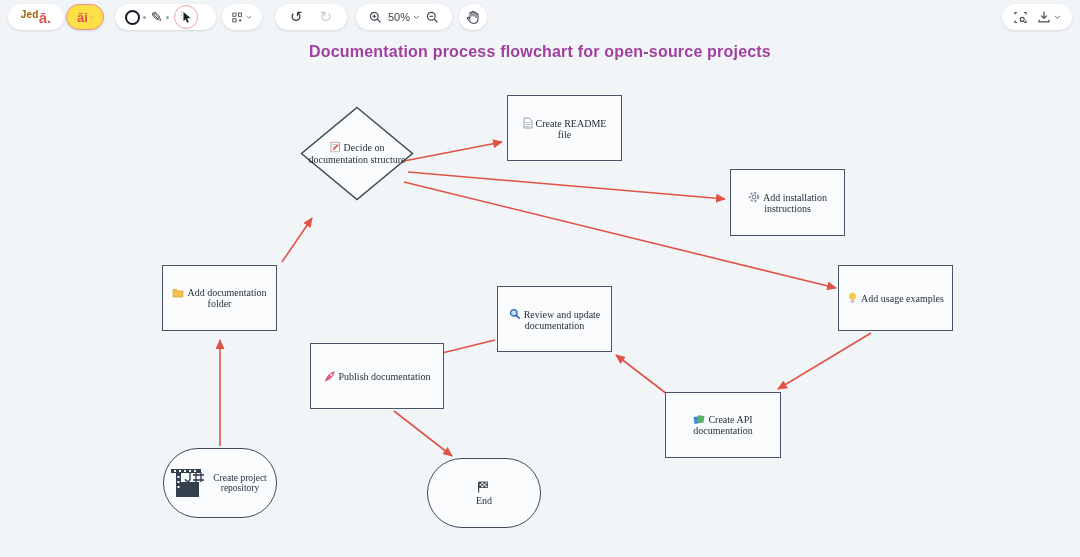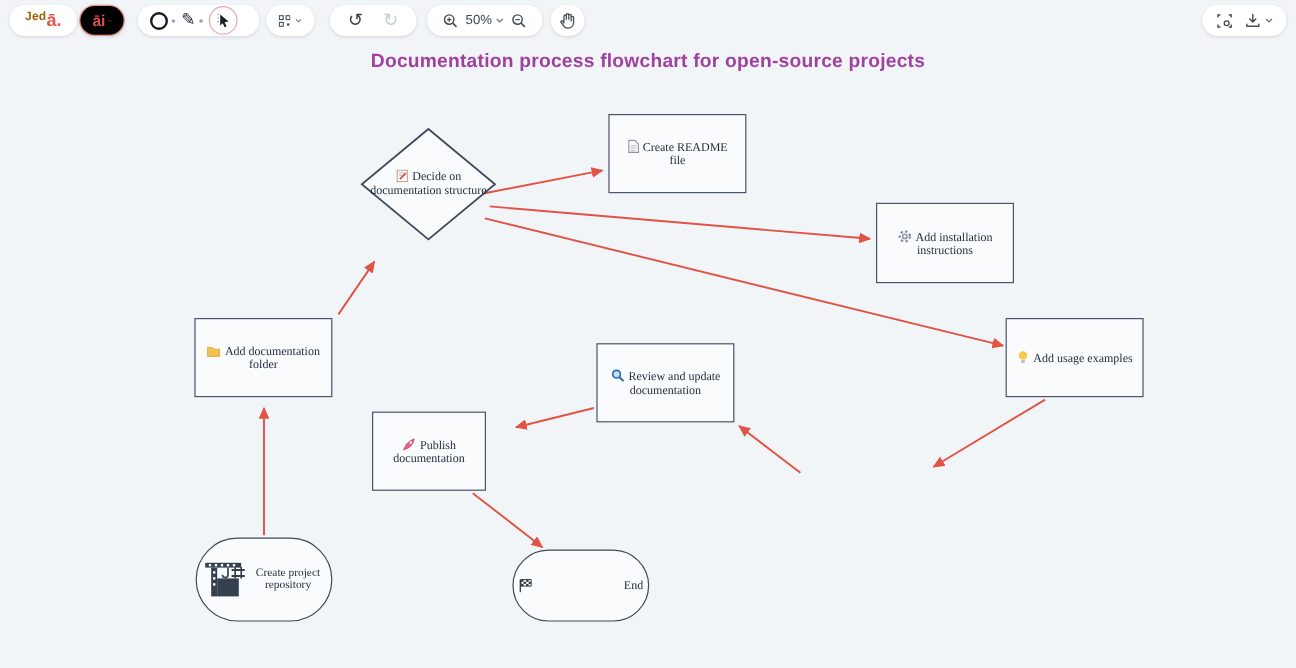--- a/index.html
+++ b/index.html
@@ -6,21 +6,21 @@
   body{font-family:"Liberation Sans",sans-serif;}
   #stage{position:relative;width:1080px;height:557px;background:#f2f5f8;overflow:hidden;}
 
   
   .pill{position:absolute;top:4px;height:26px;background:#fff;border-radius:14px;
         box-shadow:0 1px 3px rgba(31,45,61,.14);display:flex;align-items:center;
         gap:7px;padding:0 10px;box-sizing:border-box;}
   .tbtn{display:flex;align-items:center;justify-content:center;gap:3px;cursor:pointer;height:100%;}
   .logo-gray{color:#a16207;font-size:10px;font-weight:600;letter-spacing:.2px;}
   .logo-red{color:#e4574e;font-size:15px;font-weight:600;}
-  .ai-pill{background:#000000;border:1px solid #eb9287;color:#d9534a;font-weight:700;font-size:13px;}
+  .ai-pill{background:#fde047;border:1px solid #eb9287;color:#d9534a;font-weight:700;font-size:13px;}
   .vdot{width:3px;height:3px;border-radius:50%;background:#9aa1ad;}
   .circle-tool{width:11px;height:11px;border:2.6px solid #141b24;border-radius:50%;}
   .pencil-glyph{font-family:"DejaVu Sans",sans-serif;font-size:14px;color:#2a2f36;line-height:1;}
   .sel-ring{width:22px;height:22px;border:1.5px solid #eda4ae;border-radius:50%;
             display:flex;align-items:center;justify-content:center;}
   .undo-glyph{font-family:"DejaVu Sans",sans-serif;font-size:15px;color:#3a4149;line-height:1;}
   .redo-glyph{font-family:"DejaVu Sans",sans-serif;font-size:15px;color:#c9ced6;line-height:1;}
   .zoom-label{font-size:11px;color:#3f4651;}
 
   
@@ -232,32 +232,42 @@
     <div>
       <span class="nicon">
         <svg width="12" height="12" viewBox="0 0 12 12">
           <circle cx="4.8" cy="4.8" r="3.2" fill="#bfe0f7" stroke="#2b6cb0" stroke-width="1.4"></circle>
           <line x1="7.3" y1="7.3" x2="10.6" y2="10.6" stroke="#2b6cb0" stroke-width="1.7"></line>
         </svg>
       </span><span>Review and update documentation</span>
     </div>
   </div>
 
-  <div class="node nrect" style="left:310px;top:343px;width:95px;height:66px;">
+  <div class="node nrect" style="left:310px;top:343px;width:134px;height:66px;">
     <div>
       <span class="nicon">
         <svg width="12" height="12" viewBox="0 0 12 12">
           <path d="M2 10C2.8 6.4 5.8 3.2 10.2 1.8 9.3 6.2 6.6 9.2 3 10.2z" fill="#e8638c" stroke="#c53050" stroke-width="0.6"></path>
           <circle cx="7.3" cy="4.7" r="1" fill="#fff"></circle>
           <path d="M1.2 11 L3 9.4" stroke="#e05345" stroke-width="1.2"></path>
         </svg>
       </span><span>Publish documentation</span>
     </div>
   </div>
 
+  <div class="node nrect" style="left:665px;top:392px;width:116px;height:66px;">
+    <div>
+      <span class="nicon">
+        <svg width="12" height="11" viewBox="0 0 12 11">
+          <rect x="1" y="2.6" width="6.4" height="7" fill="#3f8fd2" transform="rotate(-8 4.2 6)"></rect>
+          <rect x="4.6" y="1.6" width="6.4" height="7" fill="#58b368" transform="rotate(8 7.8 5)"></rect>
+        </svg>
+      </span><span>Create API documentation</span>
+    </div>
+  </div>
 
   <div class="node nstad" style="left:163px;top:448px;width:114px;height:70px;font-size:9.5px;">
     <span class="nicon" style="margin:0;">
       <svg width="38" height="32" viewBox="0 0 38 32">
         <rect x="3" y="2" width="30" height="4" fill="#34404e"></rect>
         <rect x="6" y="3" width="2" height="2" fill="#f9fbfd"></rect>
           <rect x="11" y="3" width="2" height="2" fill="#f9fbfd"></rect>
         <rect x="16" y="3" width="2" height="2" fill="#f9fbfd"></rect>
           <rect x="21" y="3" width="2" height="2" fill="#f9fbfd"></rect>
         <rect x="26" y="3" width="2" height="2" fill="#f9fbfd"></rect>
@@ -269,21 +279,21 @@
         <line x1="25" y1="8" x2="36" y2="8" stroke="#34404e" stroke-width="1.6"></line>
         <line x1="25" y1="13" x2="36" y2="13" stroke="#34404e" stroke-width="1.6"></line>
         <line x1="28" y1="5.5" x2="28" y2="15" stroke="#34404e" stroke-width="1.4"></line>
         <line x1="33" y1="5.5" x2="33" y2="15" stroke="#34404e" stroke-width="1.4"></line>
         <rect x="13" y="15" width="18" height="15" fill="#34404e"></rect>
       </svg>
     </span>
     <span>Create project repository</span>
   </div>
 
-  <div class="node nstad" style="left:427px;top:458px;width:114px;height:60px;flex-direction:row;justify-content:space-between;">
+  <div class="node nstad" style="left:427px;top:458px;width:114px;height:70px;flex-direction:column;">
     <span class="nicon">
       <svg width="12" height="12" viewBox="0 0 12 12">
         <line x1="1.6" y1="1" x2="1.6" y2="11.5" stroke="#333c47" stroke-width="1.1"></line>
         <rect x="2.2" y="1" width="8.4" height="5.4" fill="#fff" stroke="#333c47" stroke-width="0.8"></rect>
         <rect x="2.2" y="1" width="2.1" height="1.8" fill="#333c47"></rect>
           <rect x="6.4" y="1" width="2.1" height="1.8" fill="#333c47"></rect>
         <rect x="4.3" y="2.8" width="2.1" height="1.8" fill="#333c47"></rect>
           <rect x="8.5" y="2.8" width="2.1" height="1.8" fill="#333c47"></rect>
         <rect x="2.2" y="4.6" width="2.1" height="1.8" fill="#333c47"></rect>
           <rect x="6.4" y="4.6" width="2.1" height="1.8" fill="#333c47"></rect>

